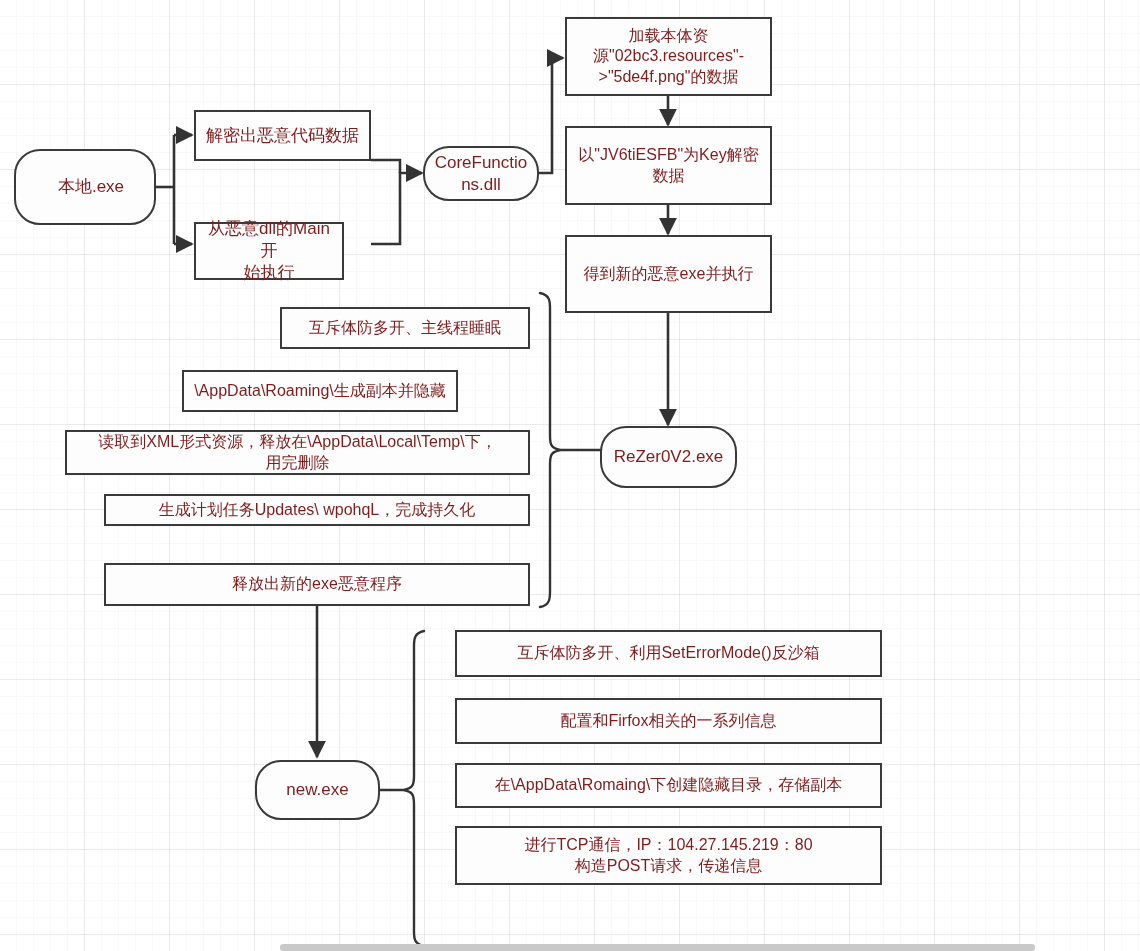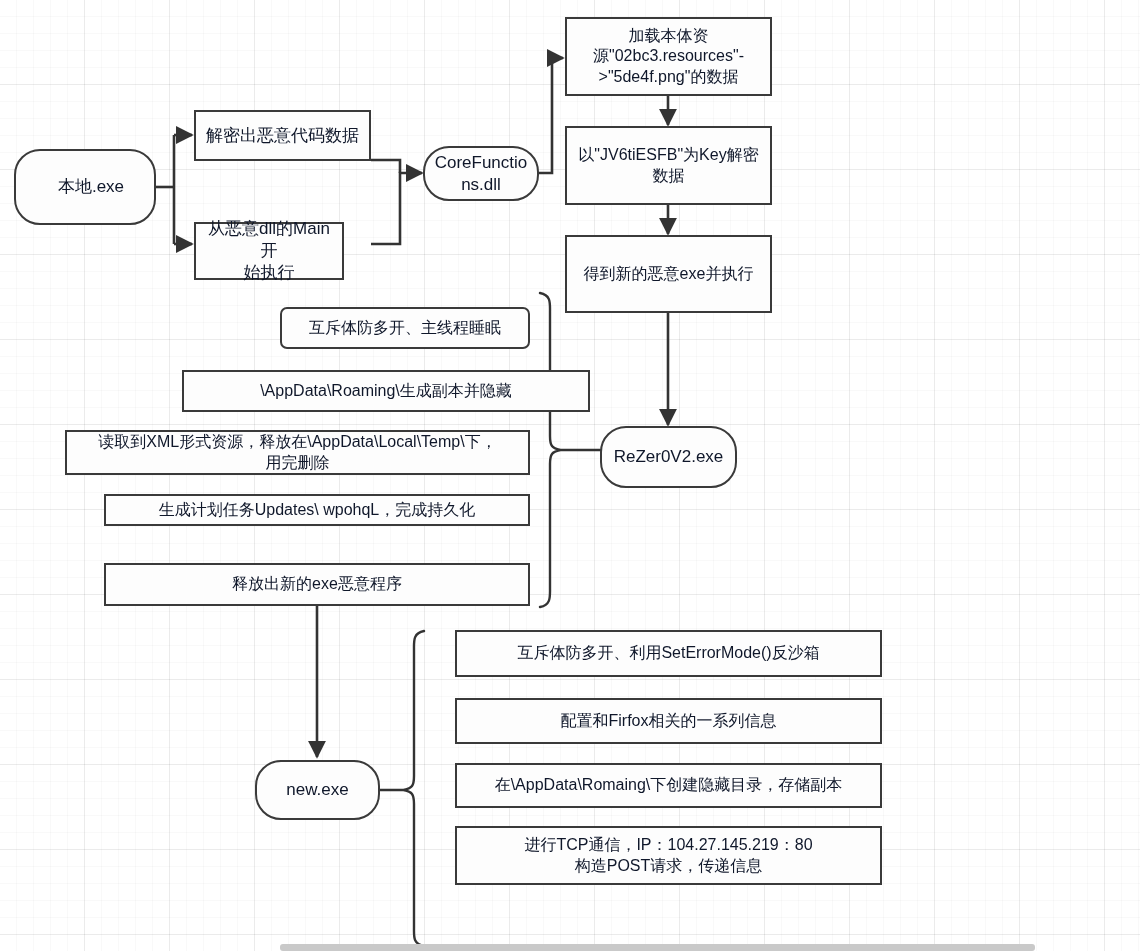--- a/index.html
+++ b/index.html
@@ -33,21 +33,21 @@
     top: 0;
     width: 1140px;
     height: 951px;
     pointer-events: none;
   }
   .node {
     position: absolute;
     box-sizing: border-box;
     background: #fdfdfd;
     border: 2.5px solid #3a3a3a;
-    color: #0f172a;
+    color: #7f1d1d;
     display: flex;
     align-items: center;
     justify-content: center;
     text-align: center;
     line-height: 1.28;
     padding: 2px 6px;
     white-space: pre-line;
   }
   .rect { border-radius: 0px; }
   .rounded { border-radius: 26px; }
@@ -146,23 +146,23 @@
 
   <div class="node rect f16" style="left:565px; top:126px; width:207px; height:79px;">以"JV6tiESFB"为Key解密
 数据</div>
 
   <div class="node rect f16" style="left:565px; top:235px; width:207px; height:78px;">得到新的恶意exe并执行</div>
 
   <div class="node rounded f17" style="left:600px; top:426px; width:137px; height:62px;">ReZer0V2.exe</div>
 
   <div class="node rounded f17" style="left:255px; top:760px; width:125px; height:60px;">new.exe</div>
 
-  <div class="node rect f16" style="left:280px; top:307px; width:250px; height:42px;border-radius:7px;">互斥体防多开、主线程睡眠</div>
+  <div class="node rect f16" style="left:280px; top:307px; width:250px; height:42px;">互斥体防多开、主线程睡眠</div>
 
-  <div class="node rect f16" style="left:182px; top:370px; width:408px; height:42px;">\AppData\Roaming\生成副本并隐藏</div>
+  <div class="node rect f16" style="left:182px; top:370px; width:276px; height:42px;">\AppData\Roaming\生成副本并隐藏</div>
 
   <div class="node rect f16" style="left:65px; top:430px; width:465px; height:45px;">读取到XML形式资源，释放在\AppData\Local\Temp\下，
 用完删除</div>
 
   <div class="node rect f16" style="left:104px; top:494px; width:426px; height:32px;">生成计划任务Updates\ wpohqL，完成持久化</div>
 
   <div class="node rect f16" style="left:104px; top:563px; width:426px; height:43px;">释放出新的exe恶意程序</div>
 
   <div class="node rect f16" style="left:455px; top:630px; width:427px; height:47px;">互斥体防多开、利用SetErrorMode()反沙箱</div>
 

